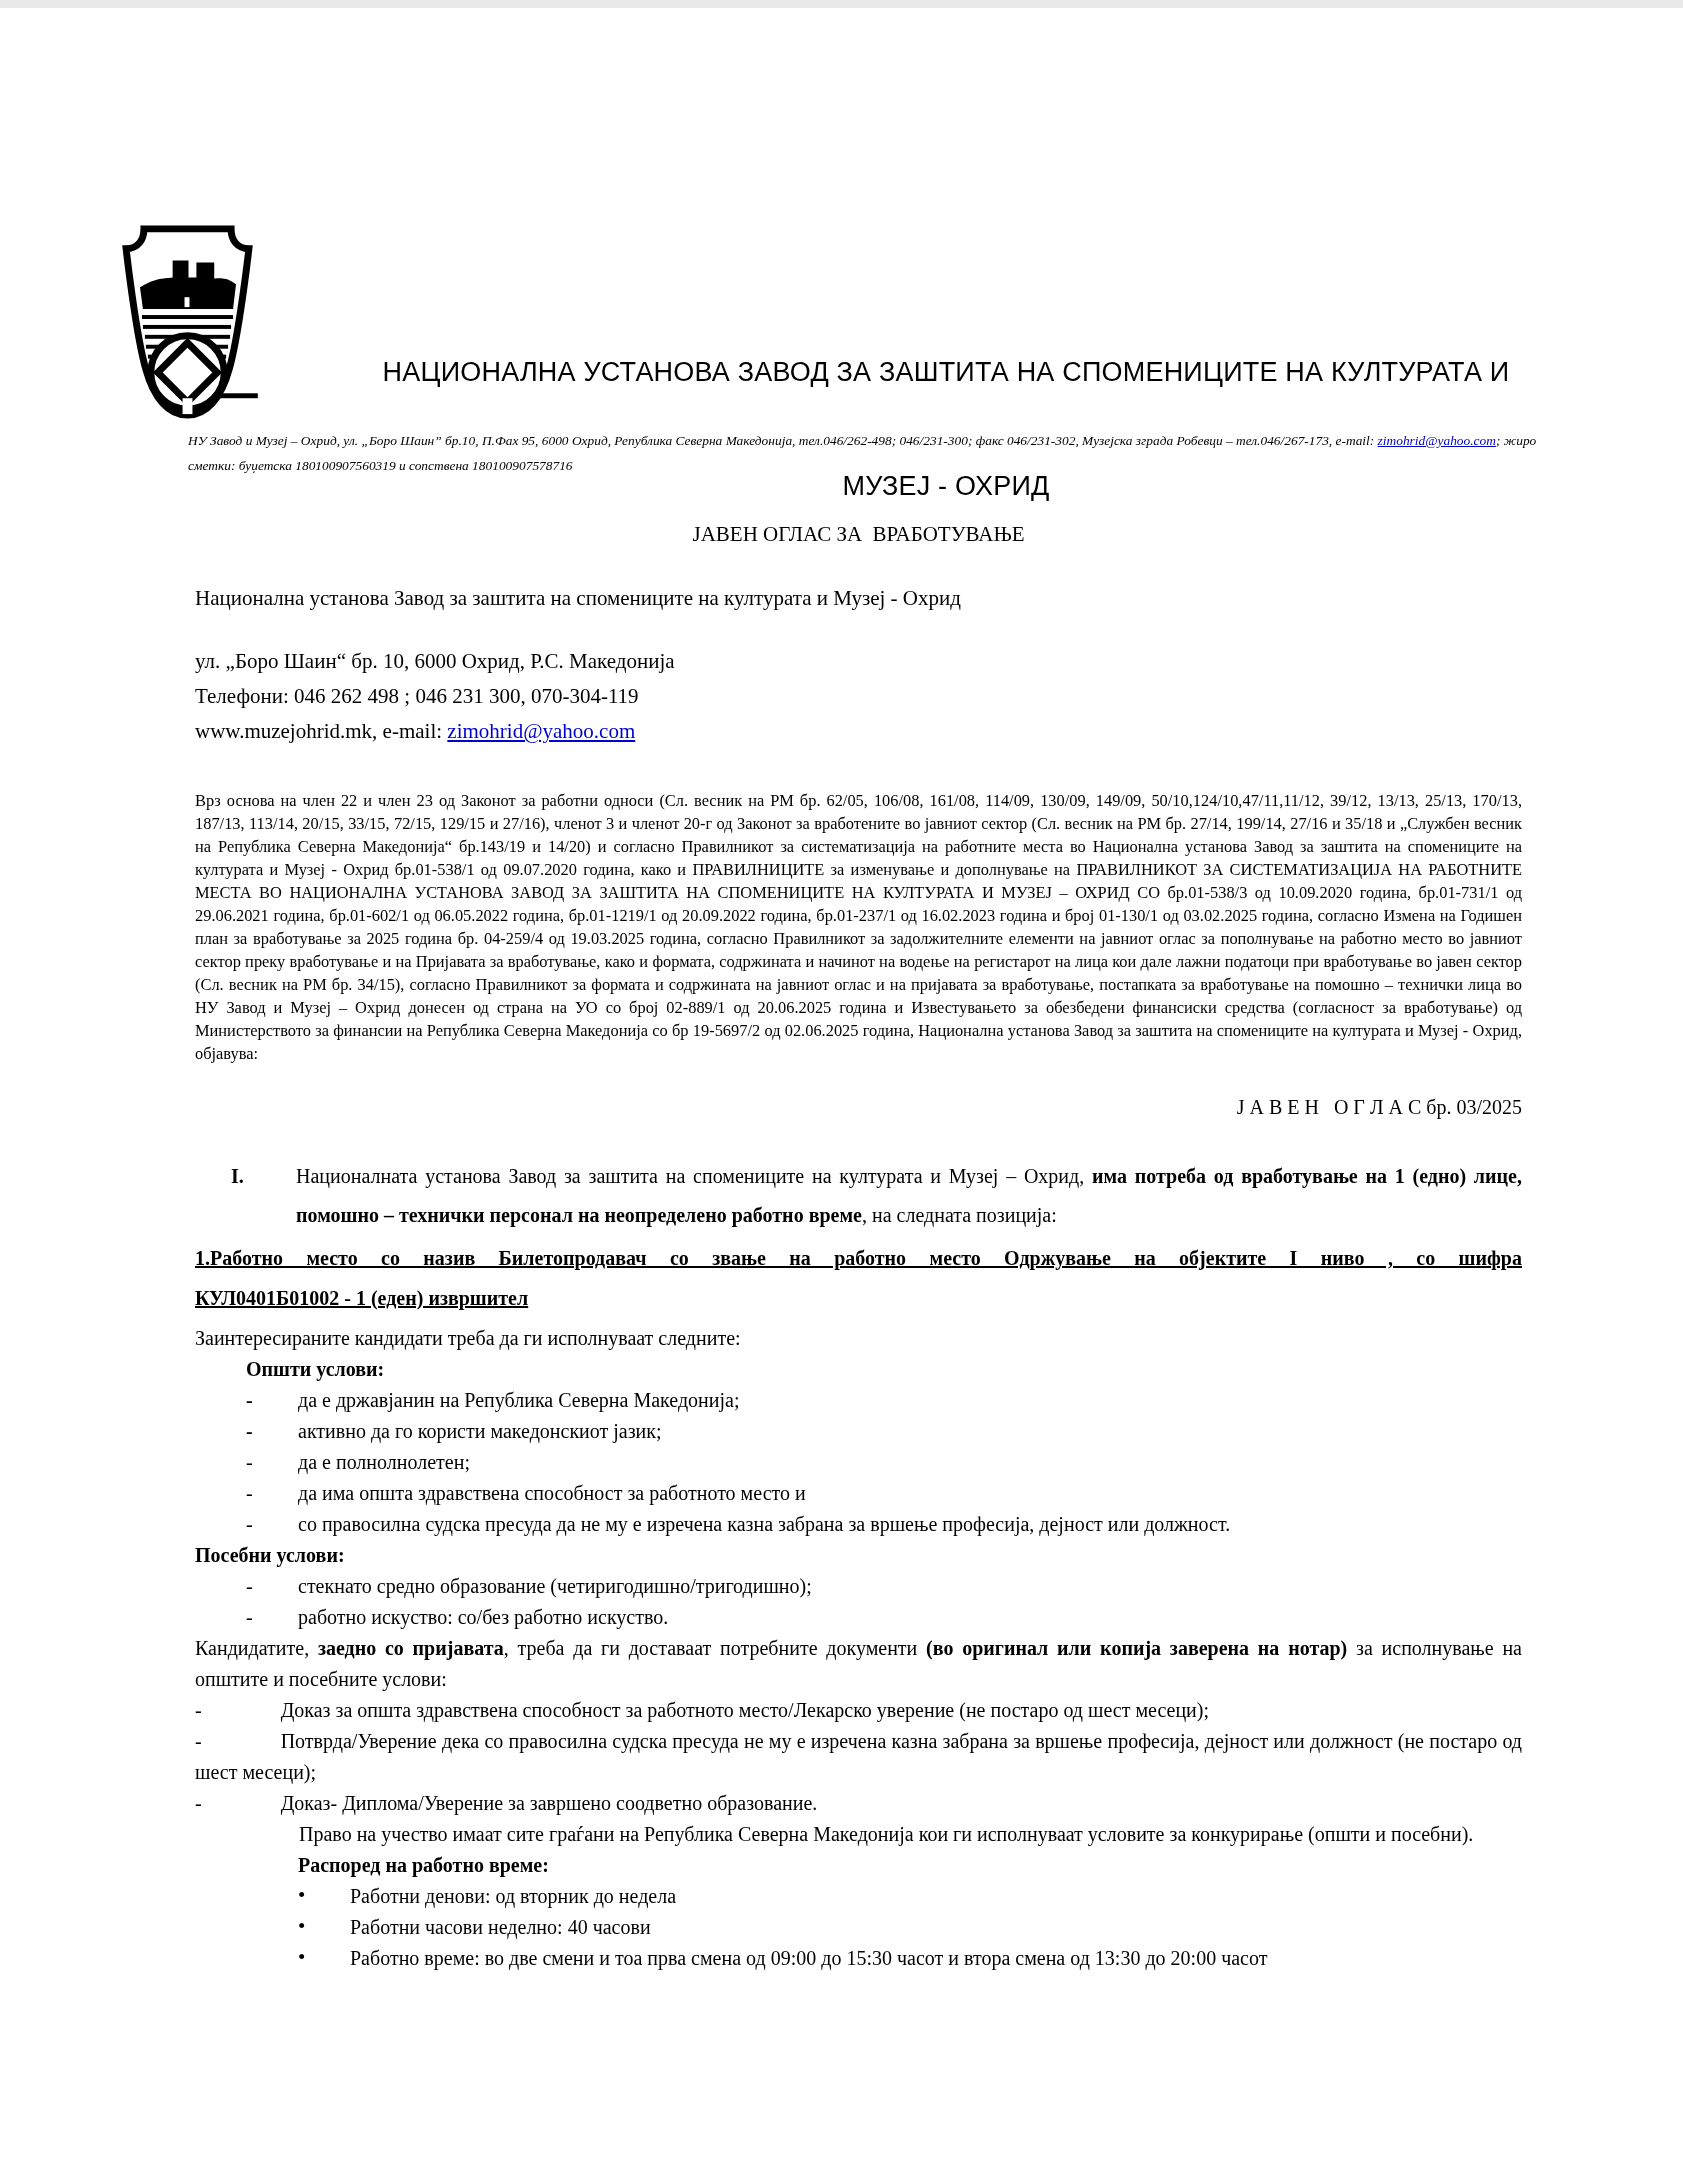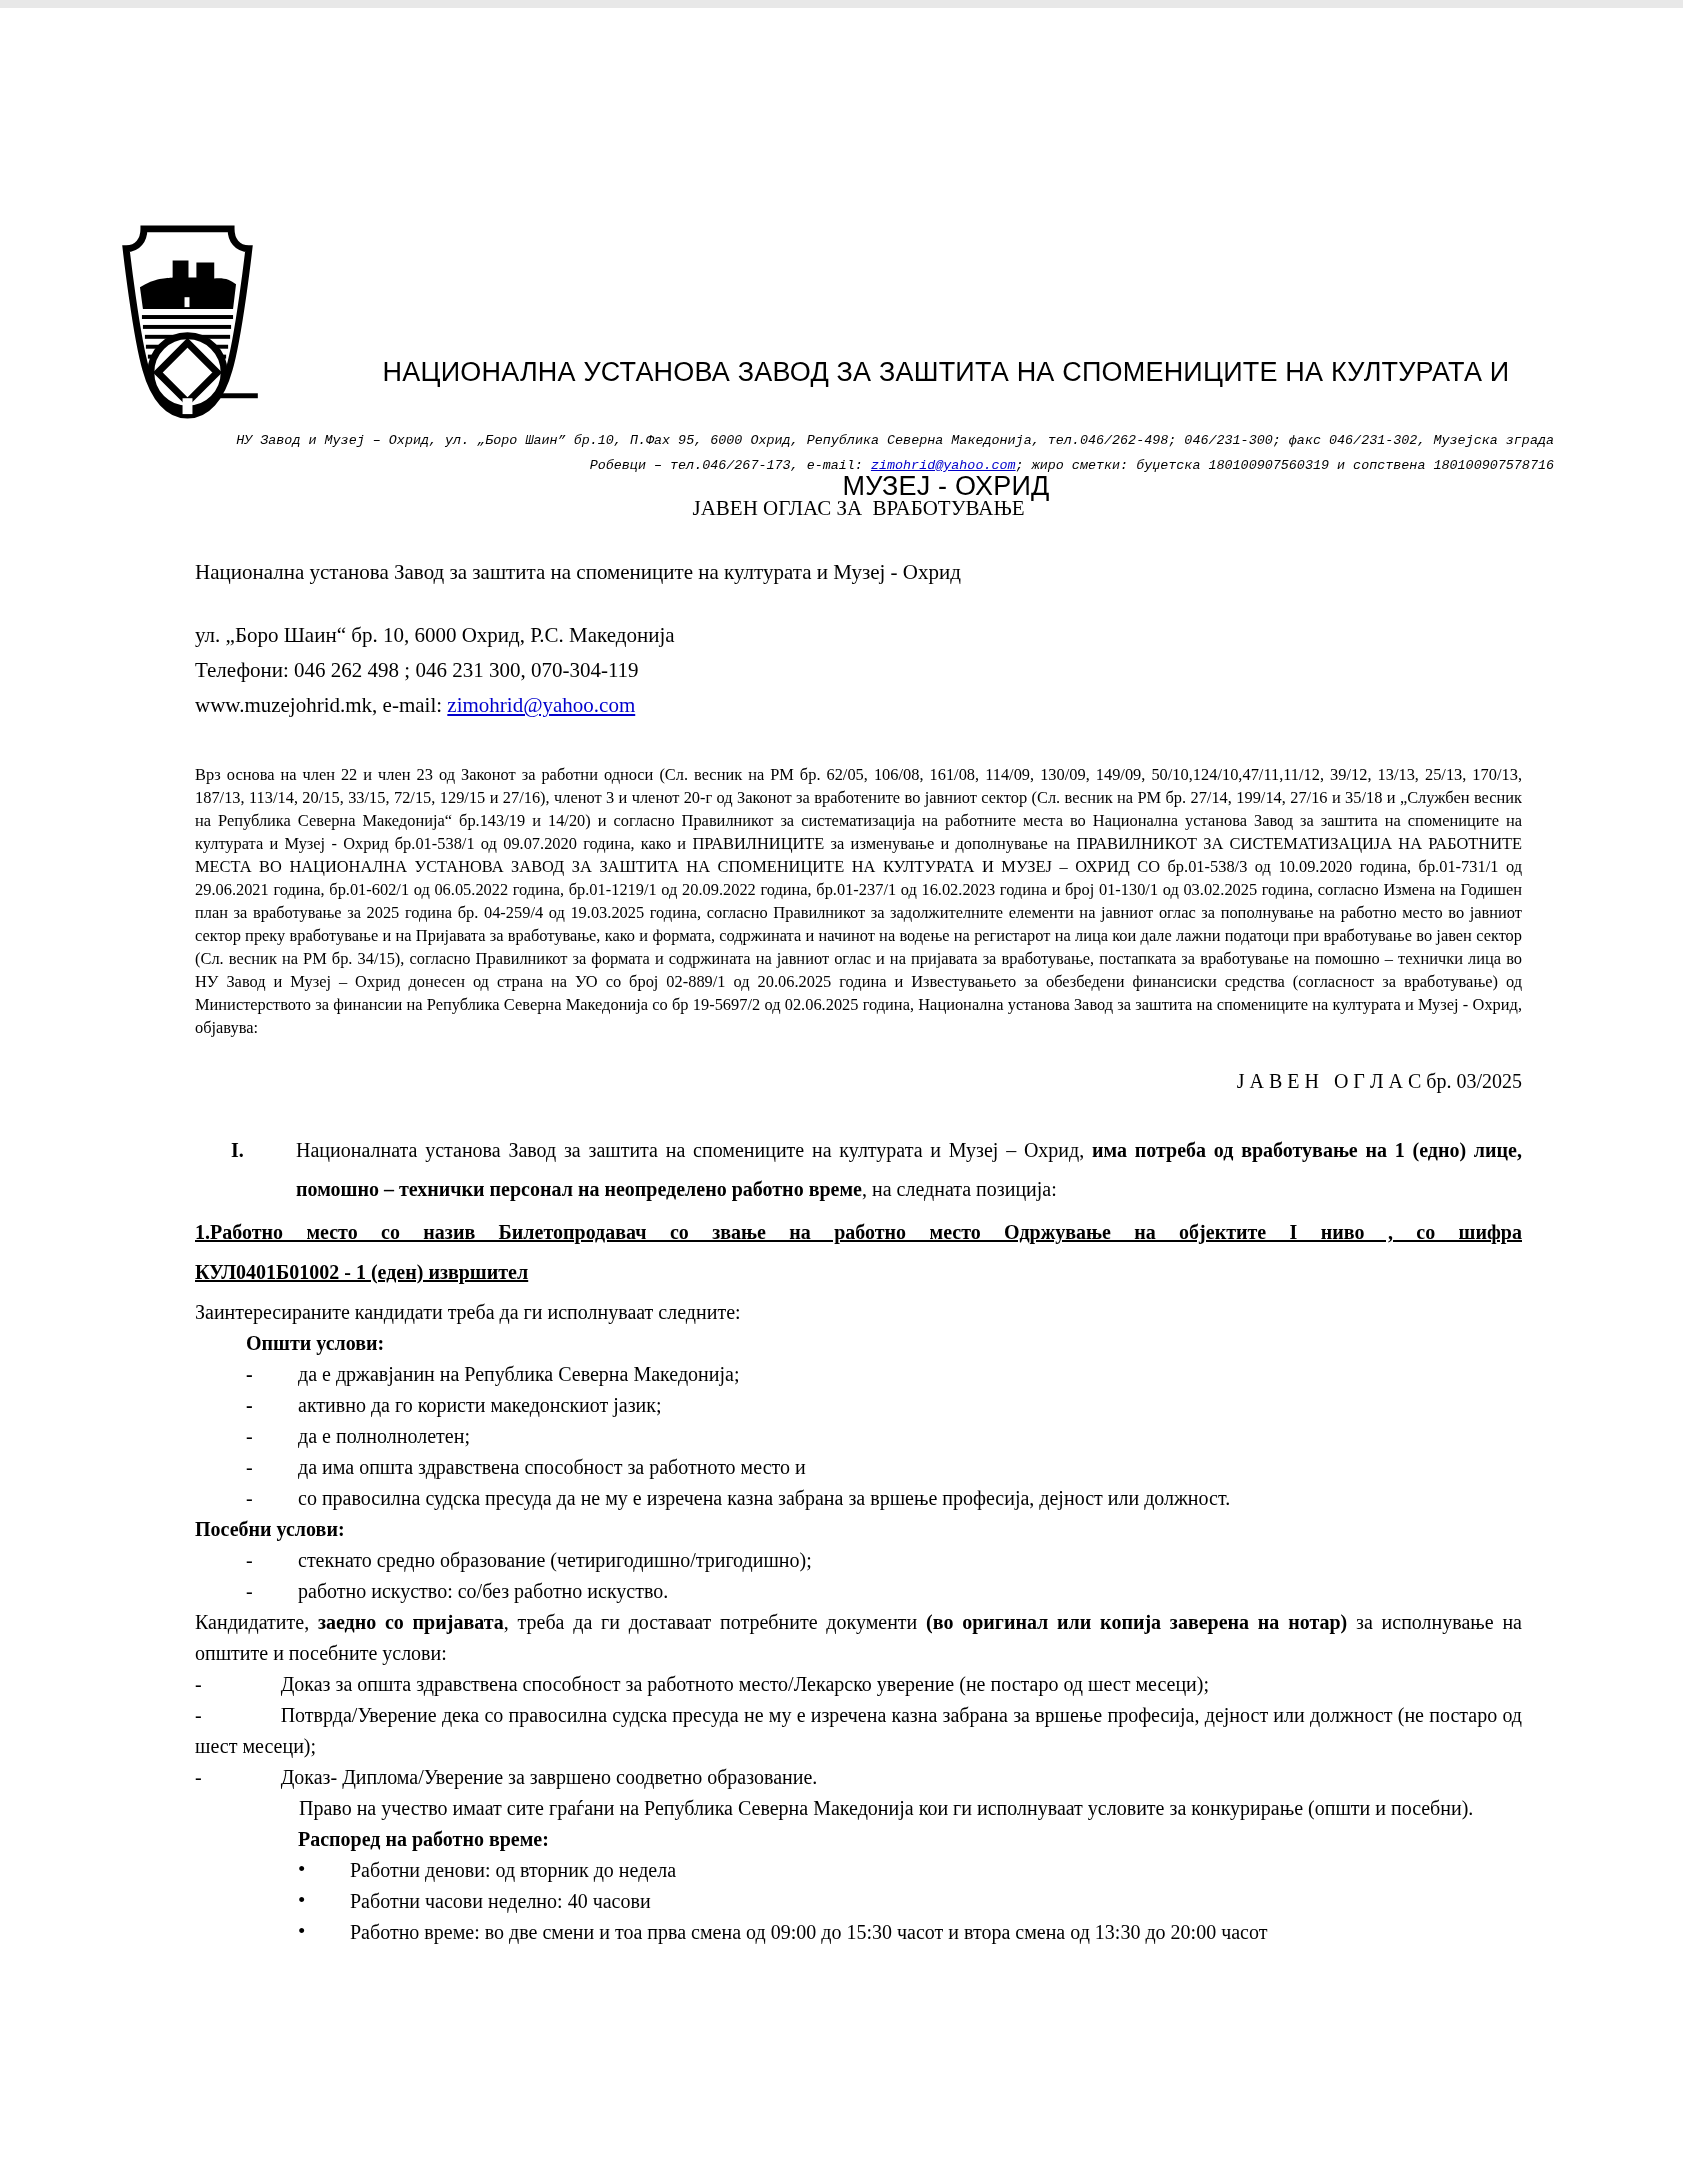--- a/index.html
+++ b/index.html
@@ -20,31 +20,31 @@
   .org-title {
     position:absolute; left:347px; top:269px; width:1198px;
     text-align:center;
     font-family:"Liberation Sans", sans-serif;
     font-size:27px; line-height:38px; font-weight:400;
     letter-spacing:0.2px;
     white-space:pre-wrap;
   }
   .contact {
     position:absolute; left:188px; top:420px; width:1366px;
-    text-align:right;
-    font-family:Liberation Mono, monospace;
+    text-align:left;
+    font-family:Liberation Serif, serif;
     font-style:italic;
     font-size:13.4px; line-height:25px;
     white-space:pre-wrap;
   }
   a.link, .link {
     color:#0000CC; text-decoration:underline; cursor:pointer;
   }
   .content {
-    position:absolute; left:195px; top:486px; width:1327px;
+    position:absolute; left:195px; top:512px; width:1327px;
   }
   .doc-heading {
     text-align:center; font-size:21px; line-height:28px;
     white-space:pre-wrap; margin:0;
   }
   .org-line { font-size:21px; line-height:28px; margin-top:36px; }
   .addr-line { font-size:21px; line-height:35px; }
   .addr-block { margin-top:32px; }
   .legal {
     margin-top:40px;

